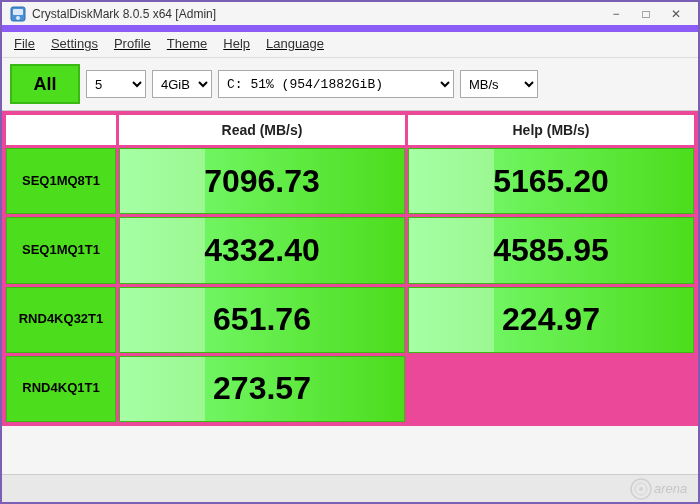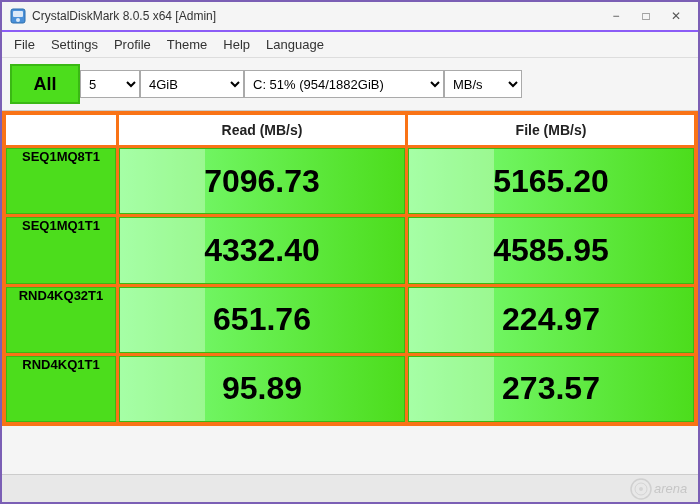--- a/index.html
+++ b/index.html
@@ -20,21 +20,21 @@
       display: flex;
       flex-direction: column;
     }
 
     .title-bar {
       background: #f5f5f5;
       display: flex;
       align-items: center;
       justify-content: space-between;
       padding: 4px 8px;
-      border-bottom: 2px solid #8b5cf6;
+      border-bottom: 7px solid #8b5cf6;
       height: 30px;
     }
 
     .title-left {
       display: flex;
       align-items: center;
       gap: 6px;
     }
 
     .title-icon {
@@ -62,40 +62,42 @@
       font-size: 12px;
       color: #555;
       display: flex;
       align-items: center;
       justify-content: center;
     }
 
     
     .menu-bar {
       display: flex;
-      align-items: center;
+      align-items: flex-start;
       padding: 2px 4px;
       background: #f5f5f5;
       border-bottom: 1px solid #ddd;
       height: 26px;
+      text-decoration: underline;
     }
 
     .menu-item {
       padding: 2px 8px;
       font-size: 13px;
       color: #333;
       cursor: pointer;
       border-radius: 2px;
     }
 
     
     .toolbar {
       display: flex;
       align-items: center;
       padding: 6px 8px;
+      gap: 6px;
       background: #f5f5f5;
       border-bottom: 1px solid #ccc;
     }
 
     .all-btn {
       background: #4cdd1c;
       color: #000;
       font-weight: bold;
       font-size: 18px;
       border: 2px solid #3ab814;
@@ -108,28 +110,28 @@
     .toolbar-select {
       height: 28px;
       border: 1px solid #aaa;
       background: white;
       font-size: 13px;
       padding: 0 4px;
       cursor: pointer;
     }
 
     .select-runs { width: 60px; }
-    .select-size { width: 104px; }
-    .select-drive { width: 200px; }
+    .select-size { width: 60px; }
+    .select-drive { width: 236px; font-family: Liberation Mono, monospace; }
     .select-unit { width: 78px; }
 
     
     .content {
       flex: 1;
-      background: #f97316;
+      background: #ec4899;
       display: flex;
       flex-direction: column;
       padding: 4px;
     }
 
     .table-container {
       flex: 1;
       display: grid;
       grid-template-columns: 110px 1fr 1fr;
       grid-template-rows: 30px repeat(4, 1fr);
@@ -147,21 +149,21 @@
       background: white;
     }
 
     .header-empty { background: white; }
 
     
     .label-cell {
       background: #4cdd1c;
       border: 1px solid #3ab814;
       display: flex;
-      align-items: flex-start;
+      align-items: center;
       justify-content: center;
       text-align: center;
       font-weight: bold;
       font-size: 13px;
       color: #000;
       line-height: 1.3;
     }
 
     
     .value-cell {
@@ -251,21 +253,21 @@
     <select class="toolbar-select select-unit">
       <option>MB/s</option>
     </select>
   </div>
 
   <div class="content">
     <div class="table-container">
 
       <div class="header-cell header-empty"></div>
       <div class="header-cell">Read (MB/s)</div>
-      <div class="header-cell">File (MB/s)</div>
+      <div class="header-cell">Help (MB/s)</div>
 
       <div class="label-cell">
         <span>SEQ1M</span>
           <br>
         <span>Q8T1</span>
       </div>
       <div class="value-cell">7096.73</div>
       <div class="value-cell">5165.20</div>
 
       <div class="label-cell">
@@ -282,21 +284,20 @@
         <span>Q32T1</span>
       </div>
       <div class="value-cell">651.76</div>
       <div class="value-cell">224.97</div>
 
       <div class="label-cell">
         <span>RND4K</span>
           <br>
         <span>Q1T1</span>
       </div>
-      <div class="value-cell">95.89</div>
       <div class="value-cell">273.57</div>
 
     </div>
   </div>
 
   <div class="bottom-bar">
     <div class="arena-logo">
 
       <svg width="60" height="22" viewBox="0 0 60 22">
         <circle cx="11" cy="11" r="10" fill="none" stroke="#999" stroke-width="1.5" opacity="0.6"></circle>

